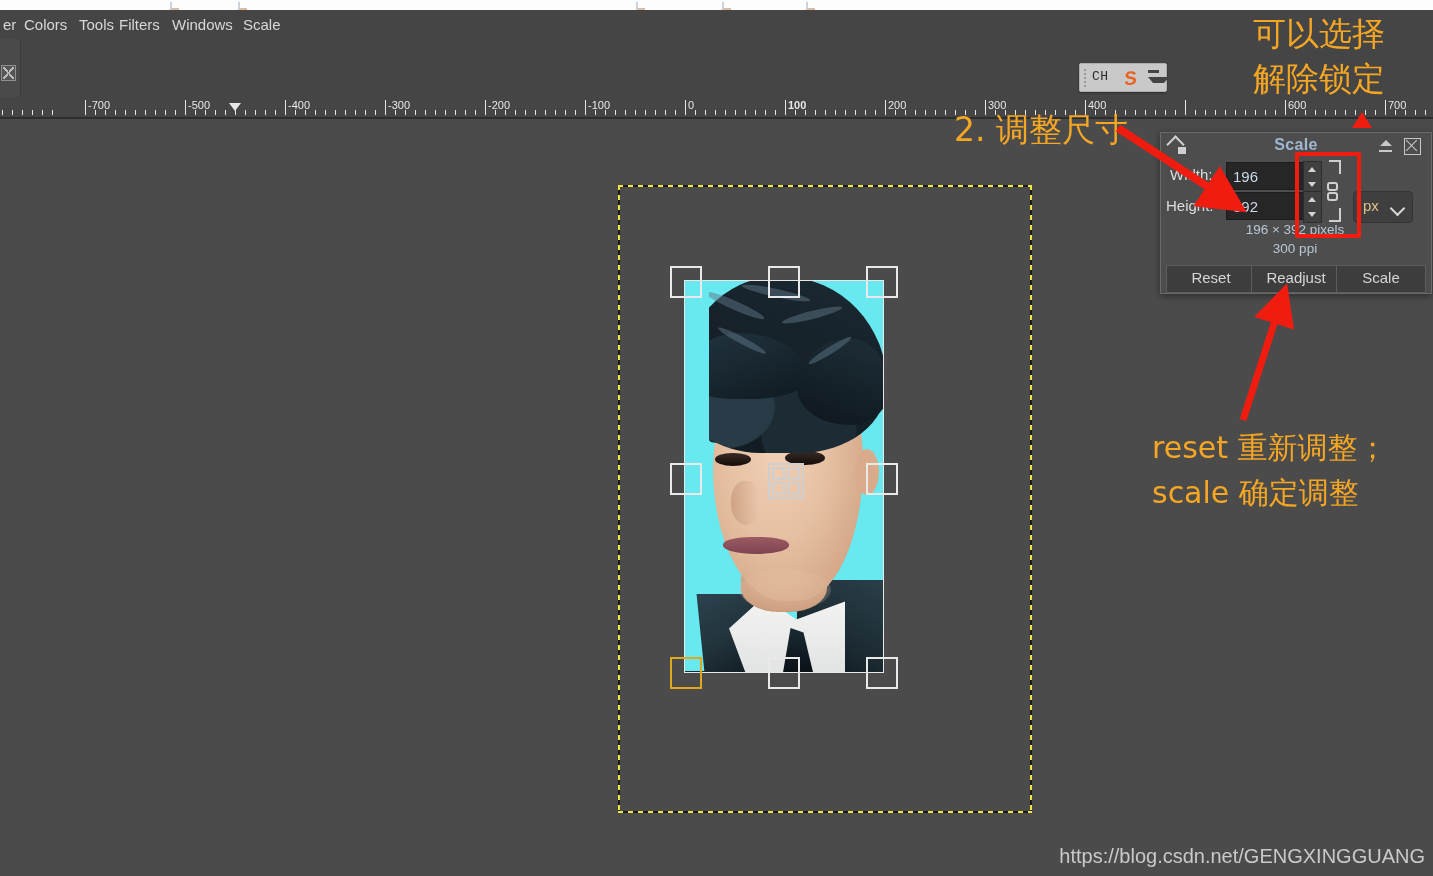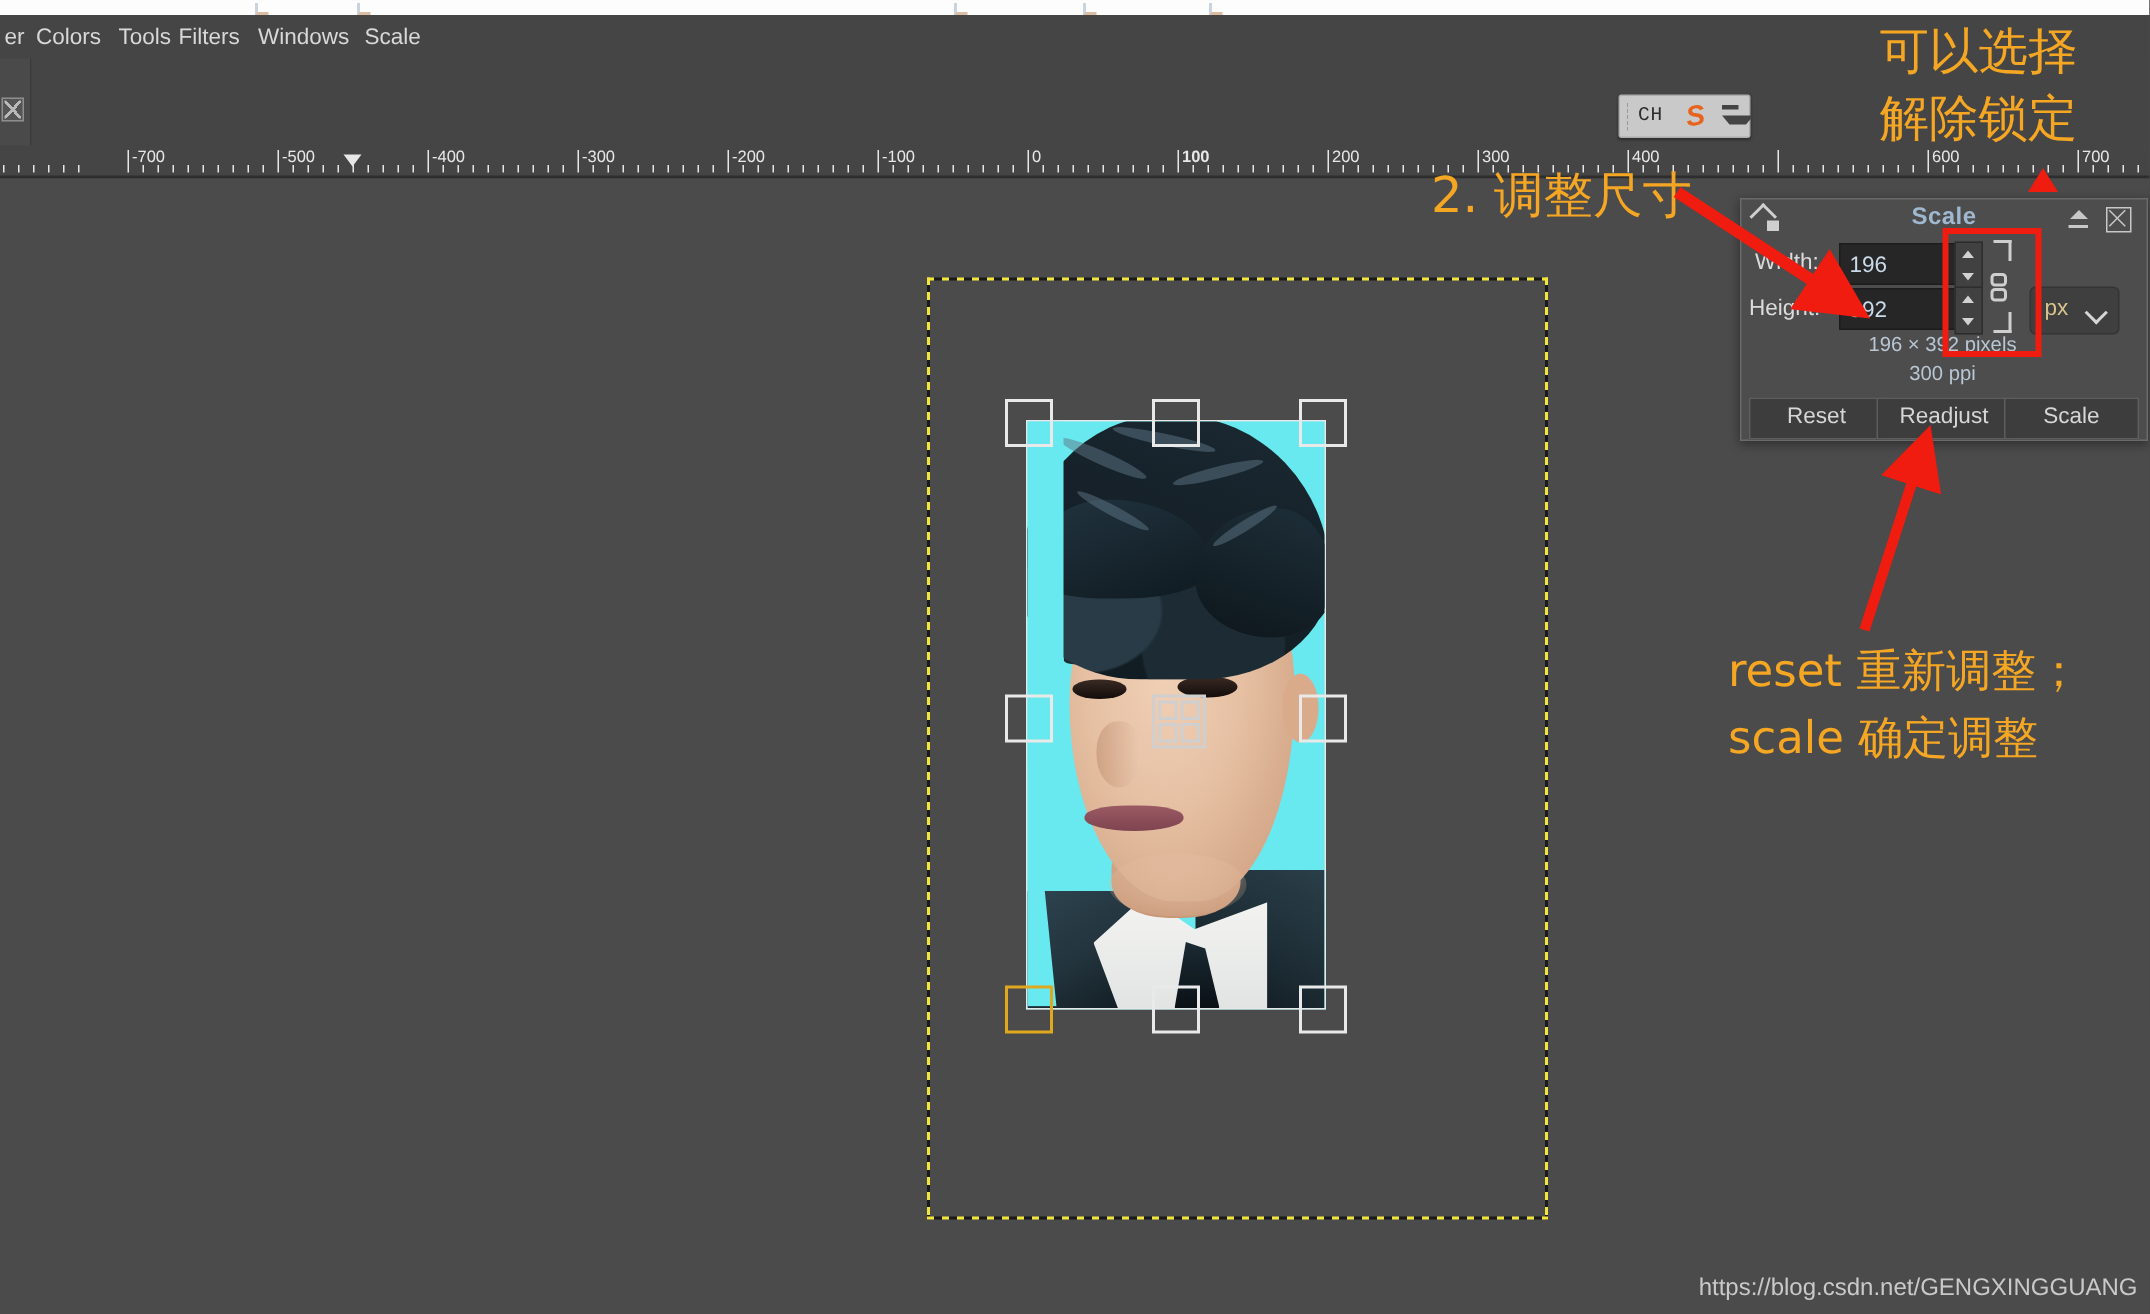--- a/index.html
+++ b/index.html
@@ -206,21 +206,21 @@
      border:4px solid #f01c10;pointer-events:none;}
 
   
   .ann{position:absolute;color:#f5a623;white-space:pre;
     font-family:"DejaVu Sans","Liberation Sans",sans-serif;}
   .ann.big{font-size:33px;line-height:44px;}
   .ann.mid{font-size:30px;line-height:42px;}
 
   .arrowsvg{position:absolute;left:0;top:0;width:1433px;height:876px;pointer-events:none;}
 
-  .watermark{position:absolute;right:8px;bottom:8px;color:#c9c9c9;font-size:16px;}
+  .watermark{position:absolute;right:8px;bottom:8px;color:#c9c9c9;font-size:20px;}
 </style>
 </head>
 <body>
 
 <div id="root">
 
   <div class="topsliver">
     <div class="ghost" style="left:170px"></div>
     <div class="ghost" style="left:238px"></div>
     <div class="ghost" style="left:636px"></div>

